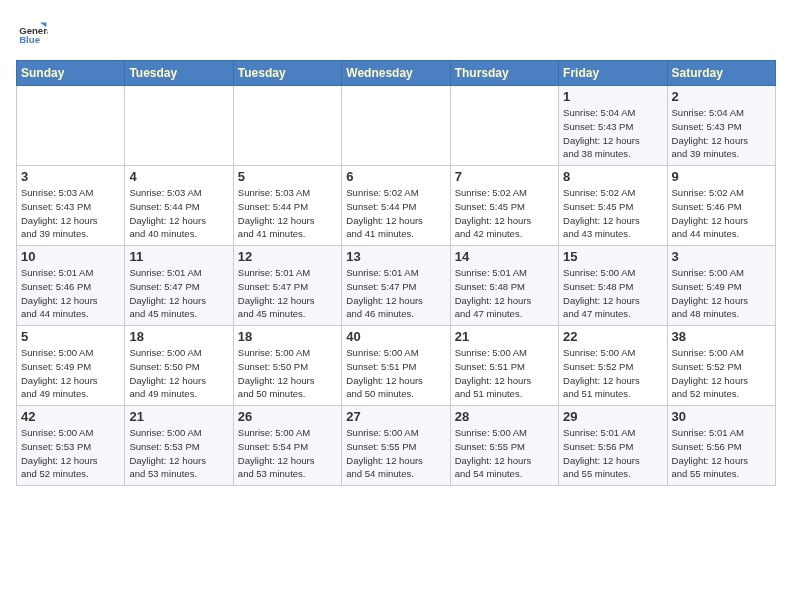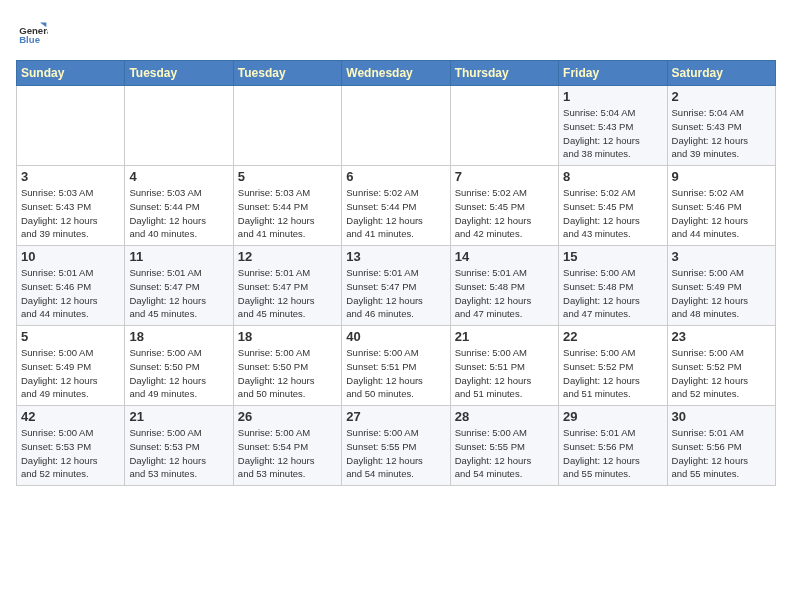--- a/index.html
+++ b/index.html
@@ -289,21 +289,21 @@
 and 51 minutes.</div>
         </td>
         <td>
           <span class="day-num">22</span>
           <div class="day-info" style="white-space: pre-line;">Sunrise: 5:00 AM
 Sunset: 5:52 PM
 Daylight: 12 hours
 and 51 minutes.</div>
         </td>
         <td>
-          <span class="day-num">23</span>
+          <span class="day-num">38</span>
           <div class="day-info" style="white-space: pre-line;">Sunrise: 5:00 AM
 Sunset: 5:52 PM
 Daylight: 12 hours
 and 52 minutes.</div>
         </td>
       </tr>
       <tr>
         <td>
           <span class="day-num">42</span>
           <div class="day-info" style="white-space: pre-line;">Sunrise: 5:00 AM

